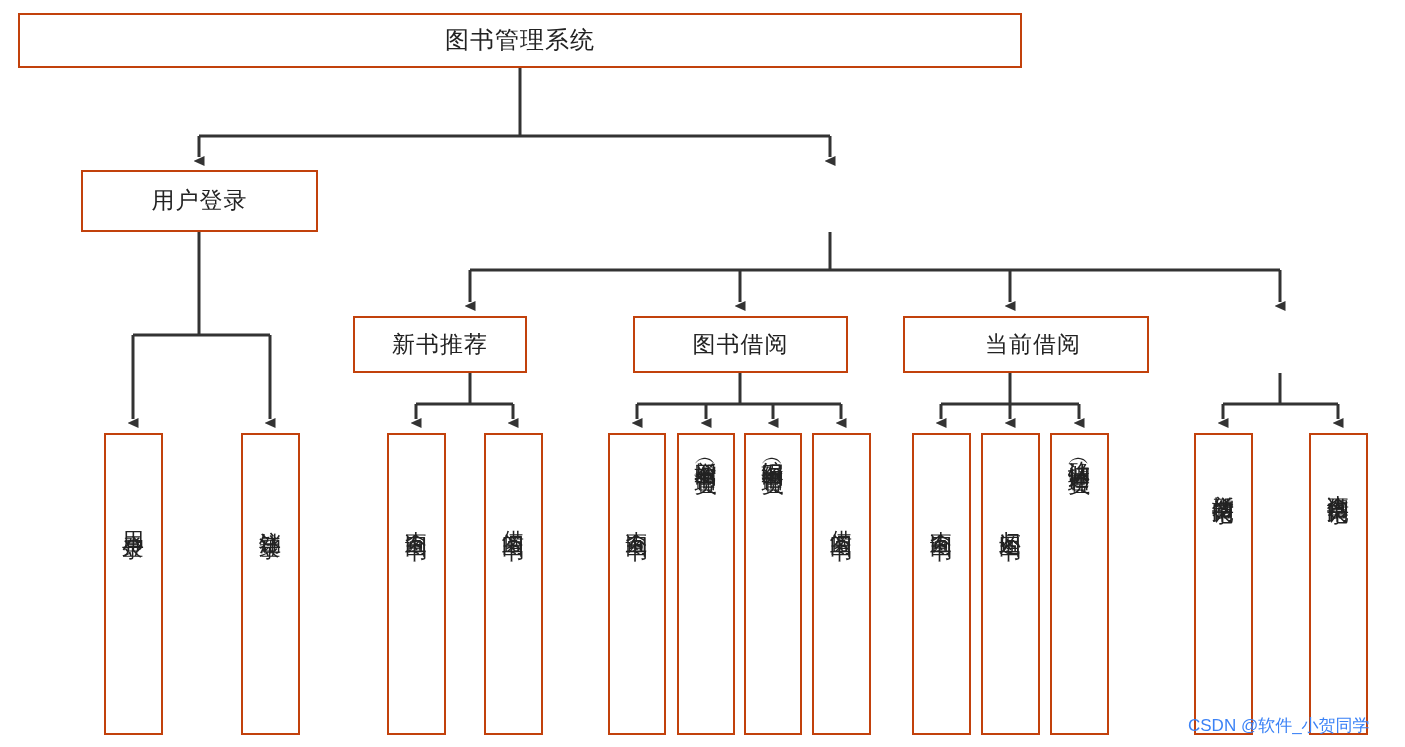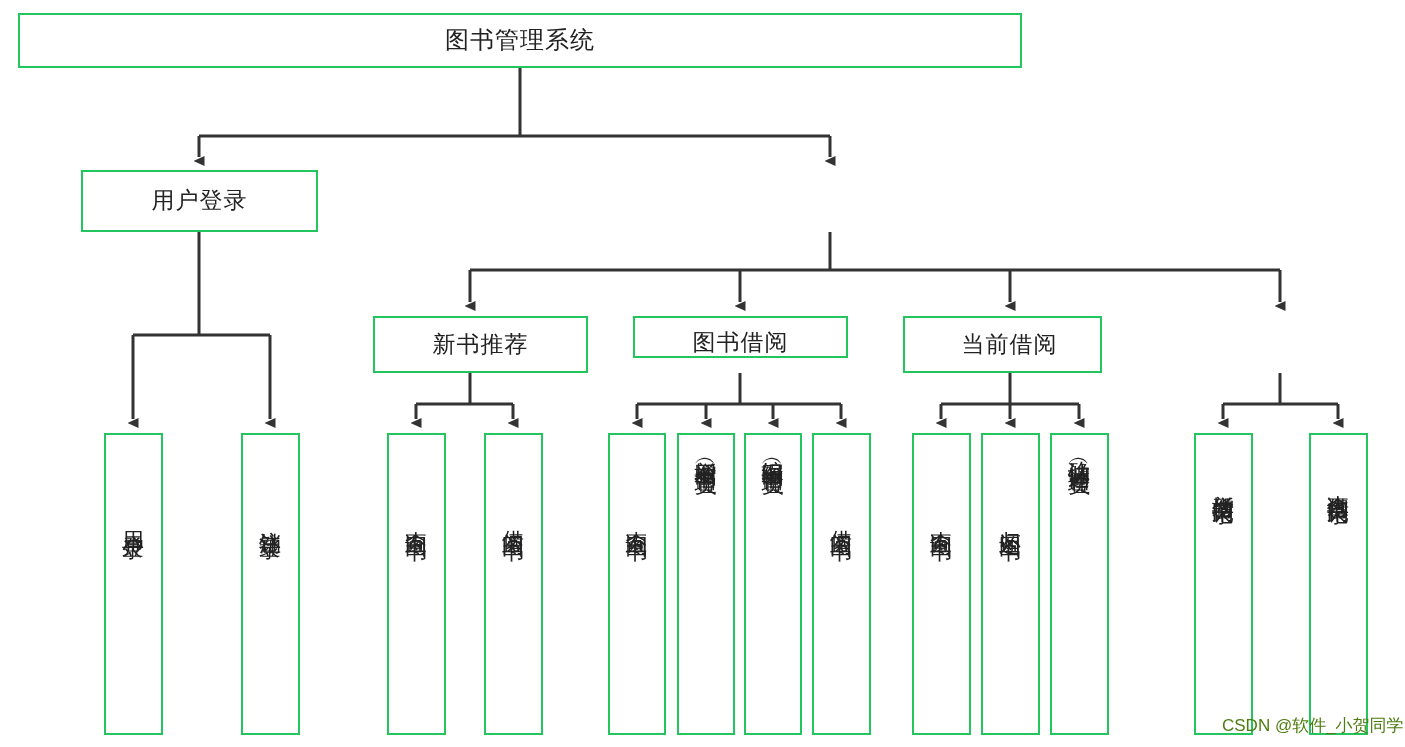--- a/index.html
+++ b/index.html
@@ -23,21 +23,21 @@
     left: 0;
     top: 0;
     width: 1405px;
     height: 747px;
     pointer-events: none;
   }
   .node {
     position: absolute;
     box-sizing: border-box;
     background: #ffffff;
-    border: 2px solid #22c55e;
+    border: 2px solid #c2410c;
     display: flex;
     align-items: center;
     justify-content: center;
     color: #222222;
     z-index: 2;
   }
   .node .label {
     display: block;
     text-align: center;
     line-height: 1.18;
@@ -66,25 +66,24 @@
     white-space: nowrap;
   }
   .v-node.tall .label {
     letter-spacing: 2px;
   }
   .watermark {
     position: absolute;
     left: 1188px;
     top: 714px;
     font-size: 17px;
-    color: #4d7c0f;
+    color: #3b82f6;
     white-space: nowrap;
     z-index: 3;
     font-family: "Liberation Sans", "DejaVu Sans", sans-serif;
-    margin-left: 34px;
   }
 </style>
 </head>
 <body>
 
 <div id="canvas">
 
   <svg id="edges" viewBox="0 0 1405 747" width="1405" height="747" xmlns="http://www.w3.org/2000/svg">
     <defs>
       <marker id="arrow" markerWidth="10" markerHeight="11" refX="1" refY="5.5" orient="auto" markerUnits="userSpaceOnUse">
@@ -136,27 +135,27 @@
   </svg>
 
   <div class="node h-node root" style="left:18px; top:13px; width:1004px; height:55px;">
     <span class="label">图书管理系统</span>
   </div>
 
   <div class="node h-node" style="left:81px; top:170px; width:237px; height:62px;">
     <span class="label">用户登录</span>
   </div>
 
-  <div class="node h-node" style="left:373px; top:316px; width:215px; height:57px;">
+  <div class="node h-node" style="left:353px; top:316px; width:174px; height:57px;">
     <span class="label">新书推荐</span>
   </div>
-  <div class="node h-node" style="left:633px; top:316px; width:215px; height:42px;align-items:flex-end;">
+  <div class="node h-node" style="left:633px; top:316px; width:215px; height:57px;">
     <span class="label">图书借阅</span>
   </div>
-  <div class="node h-node" style="left:903px; top:316px; width:199px; height:57px;padding-left:14px;">
+  <div class="node h-node" style="left:903px; top:316px; width:246px; height:57px;padding-left:14px;">
     <span class="label">当前借阅</span>
   </div>
 
   <div class="node v-node" style="left:104px; top:433px; width:59px; height:302px; padding-top:78px;">
     <span class="label">用户登录</span>
   </div>
   <div class="node v-node" style="left:241px; top:433px; width:59px; height:302px; padding-top:78px;">
     <span class="label">注销登录</span>
   </div>
 

